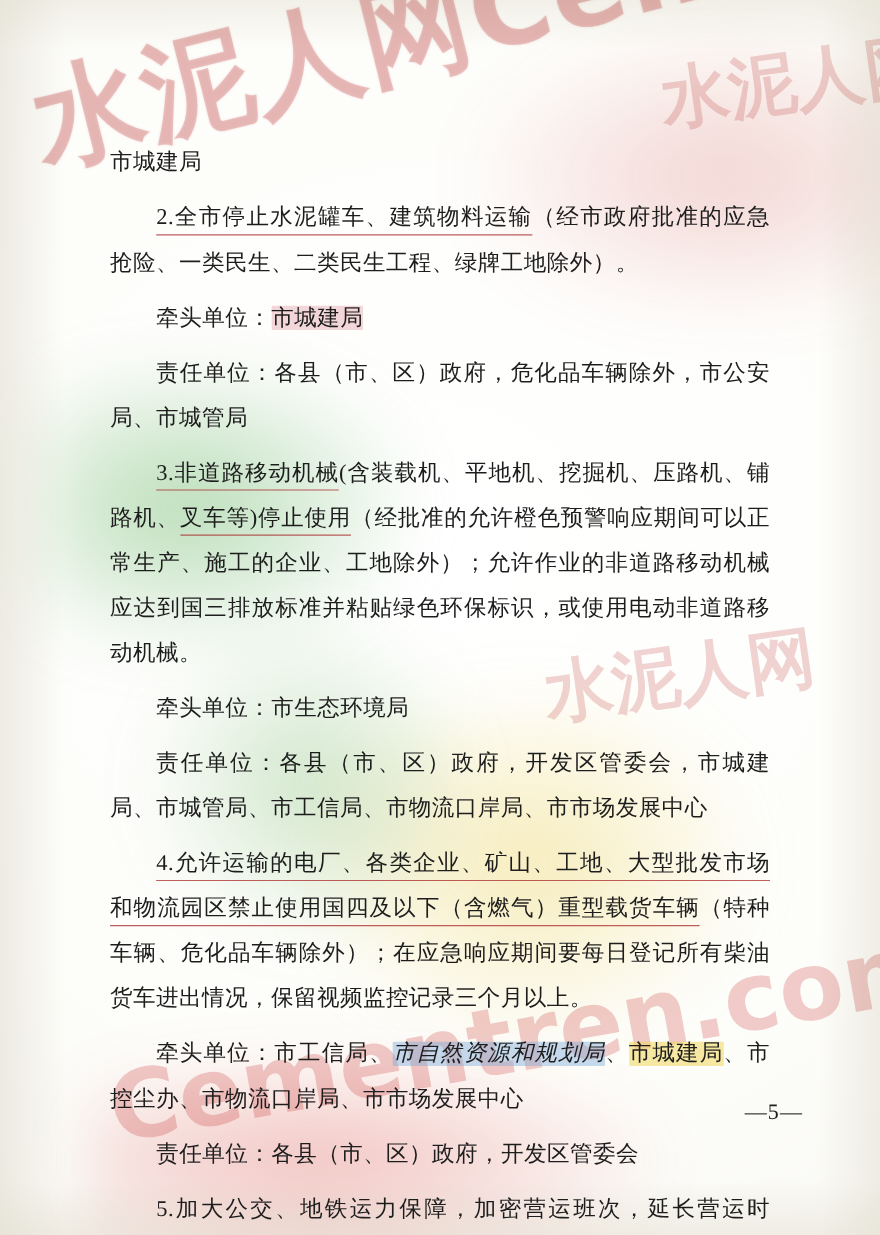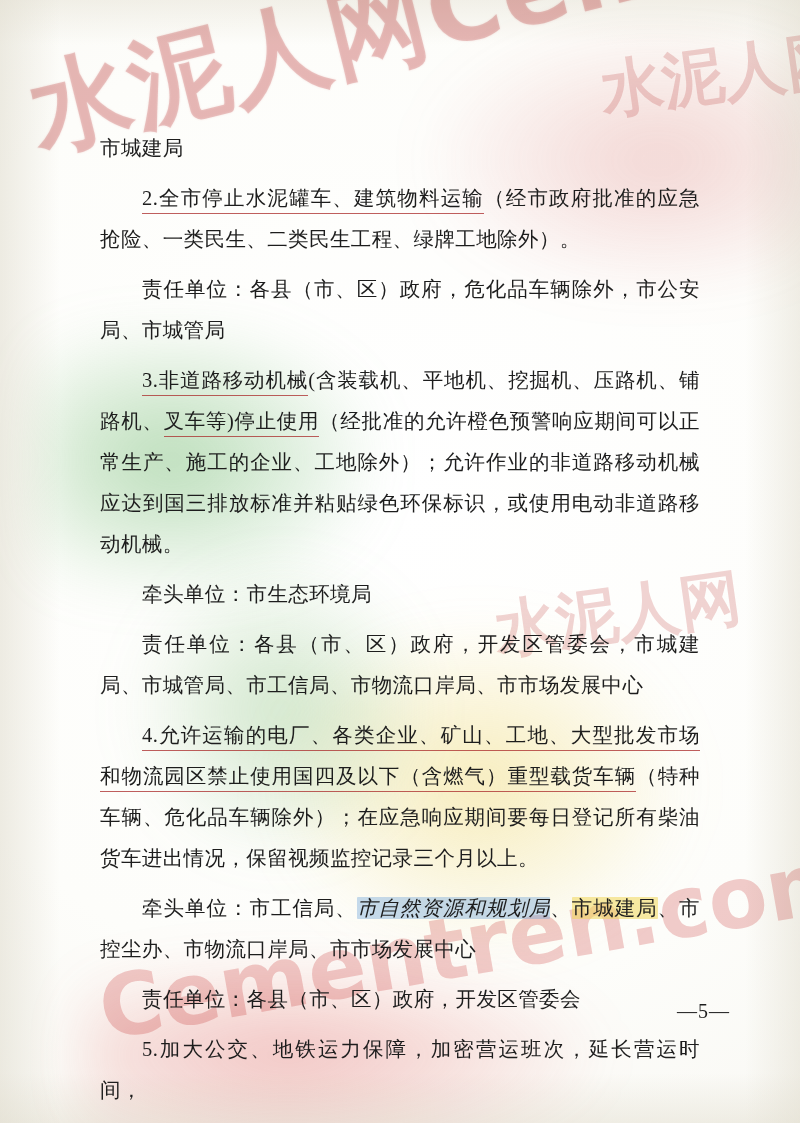--- a/index.html
+++ b/index.html
@@ -169,20 +169,23 @@
   <div id="doc">
 
     <p>
       <span>市城建局</span>
     </p>
 
     <p class="indent">
       <span class="mk-underline">2.全市停止水泥罐车、建筑物料运输</span>（经市政府批准的应急抢险、一类民生、二类民生工程、绿牌工地除外）。
     </p>
 
+    <p class="indent">
+      牵头单位：<span class="hl-pink">市城建局</span>
+    </p>
 
     <p class="indent">
       <span>责任单位：各县（市、区）政府，危化品车辆除外，市公安局、市城管局</span>
     </p>
 
     <p class="indent">
       <span class="mk-underline">3.非道路移动机械</span>(含装载机、平地机、挖掘机、压路机、铺路机、<span class="mk-underline">叉车等)停止使用</span>（经批准的允许橙色预警响应期间可以正常生产、施工的企业、工地除外）；允许作业的非道路移动机械应达到国三排放标准并粘贴绿色环保标识，或使用电动非道路移动机械。
     </p>
 
     <p class="indent">

